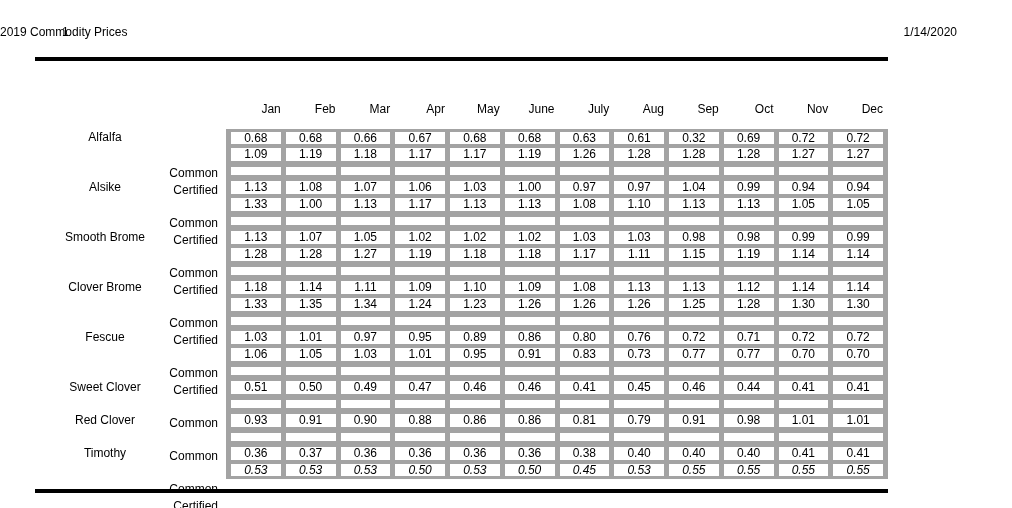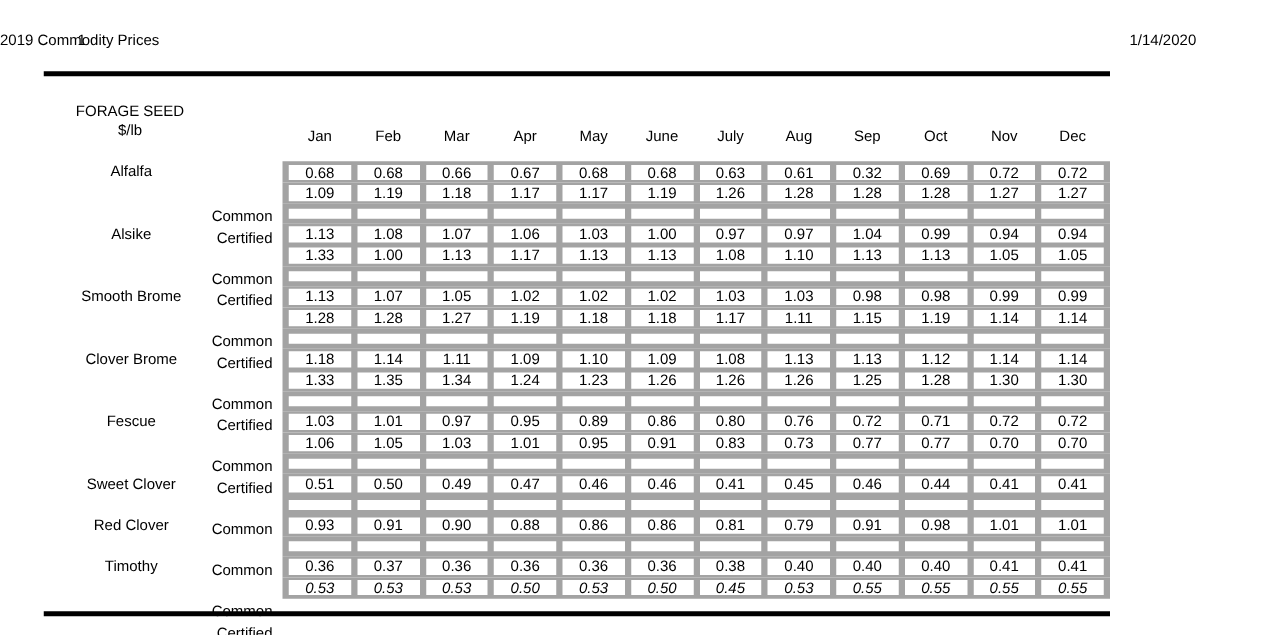--- a/index.html
+++ b/index.html
@@ -20,21 +20,21 @@
   .rule { position:absolute; left:35px; width:853px; height:4px; background:#000000; }
   .rule-top { top:57px; }
   .rule-bottom { top:489px; }
   
   .section-label { position:absolute; left:45px; top:82px; width:118px; text-align:center; font-size:12px; line-height:15px; }
   
   .table-area { position:absolute; left:45px; top:101px; width:843px; }
   .months-row { display:flex; height:16px; margin-bottom:12px; }
   .label-spacer { width:181px; }
   .month-cells { flex:1; display:flex; gap:5px; padding:0 5px; }
-  .month { flex:1; text-align:center; font-size:12px; line-height:16px; }
+  .month { flex:1; text-align:right; font-size:12px; line-height:16px; }
   .row { display:flex; height:17px; }
   .commodity { width:120px; text-align:center; font-size:12px; line-height:17px; white-space:nowrap; }
   .type { width:61px; text-align:right; padding-right:8px; font-size:12px; line-height:17px;margin-top:36px; }
   .cells { flex:1; background:#a3a3a3; display:flex; gap:5px; padding:0 5px; }
   .cell { flex:1; background:#ffffff; margin:2px 0; text-align:center; font-size:12px; line-height:12px; }
   .row.spacer { height:16px; }
   .row.spacer .cell { margin:4px 0; }
   .rows-container .row:first-child .cells { padding-top:2px; }
   .rows-container .row:first-child .cells .cell { margin-top:1px; }
   .rows-container .row:last-child .cells { padding-bottom:2px; }
@@ -46,24 +46,20 @@
 <div class="page">
 
   <div class="page-header">
     <span class="page-number">1</span>
     <span class="doc-title">2019 Commodity Prices</span>
     <span class="doc-date">1/14/2020</span>
   </div>
 
   <div class="rule rule-top"></div>
 
-  <div class="section-label">
-    <div>FORAGE SEED</div>
-    <div>$/lb</div>
-  </div>
 
   <div class="table-area">
     <div class="months-row">
       <div class="label-spacer"></div>
       <div class="month-cells">
           <div class="month">Jan</div>
           <div class="month">Feb</div>
           <div class="month">Mar</div>
           <div class="month">Apr</div>
           <div class="month">May</div>

